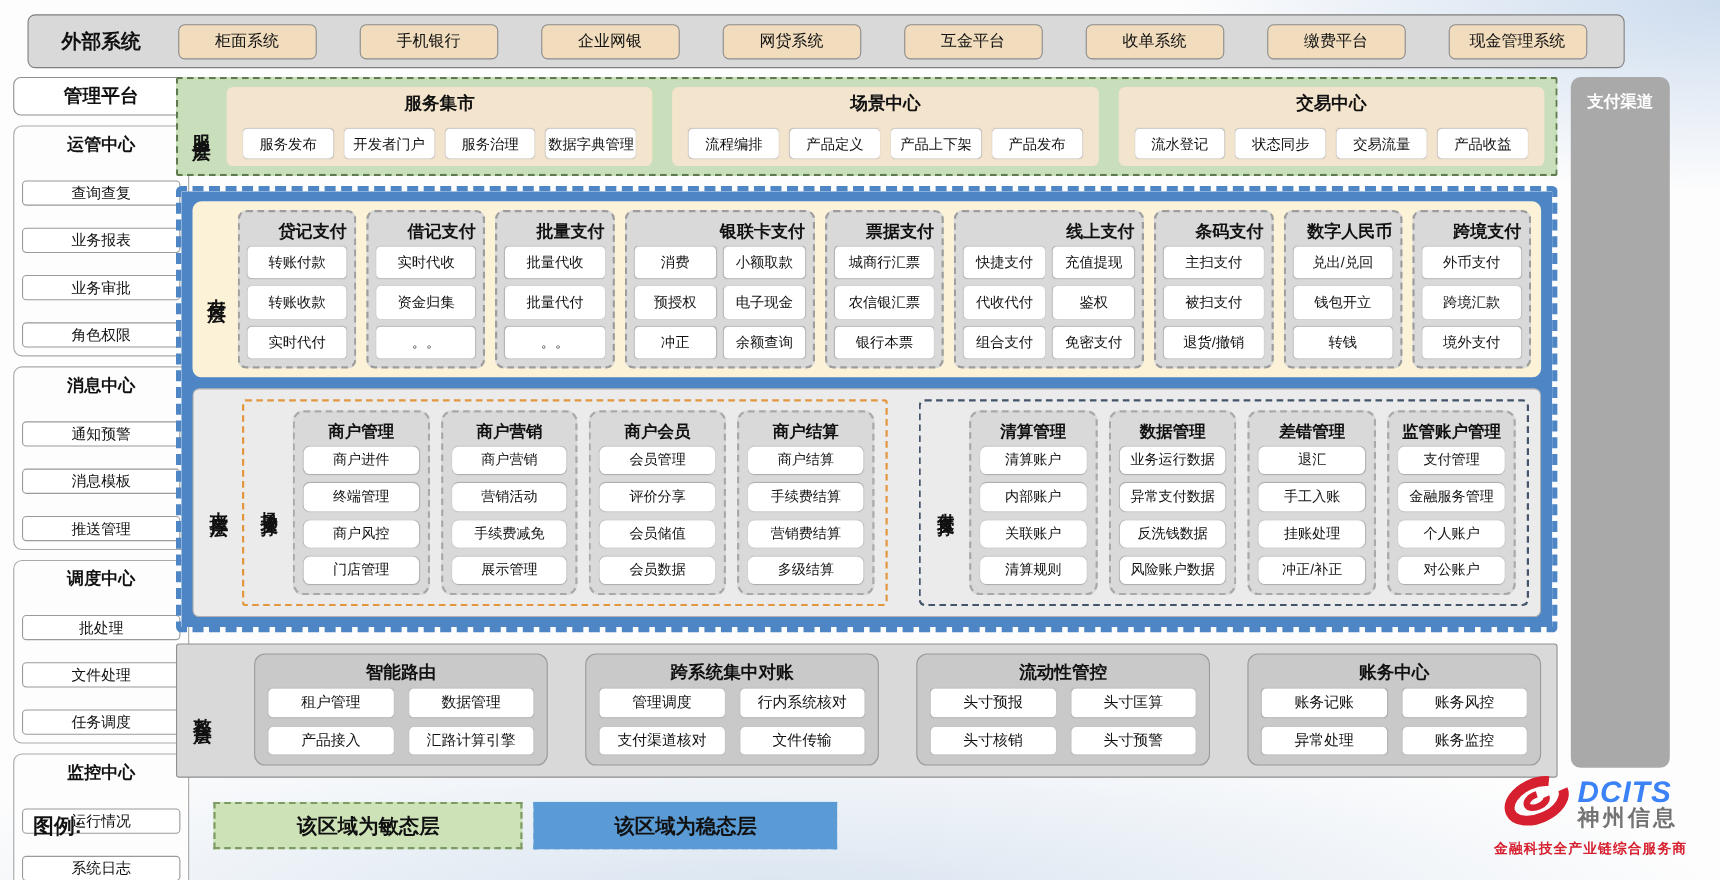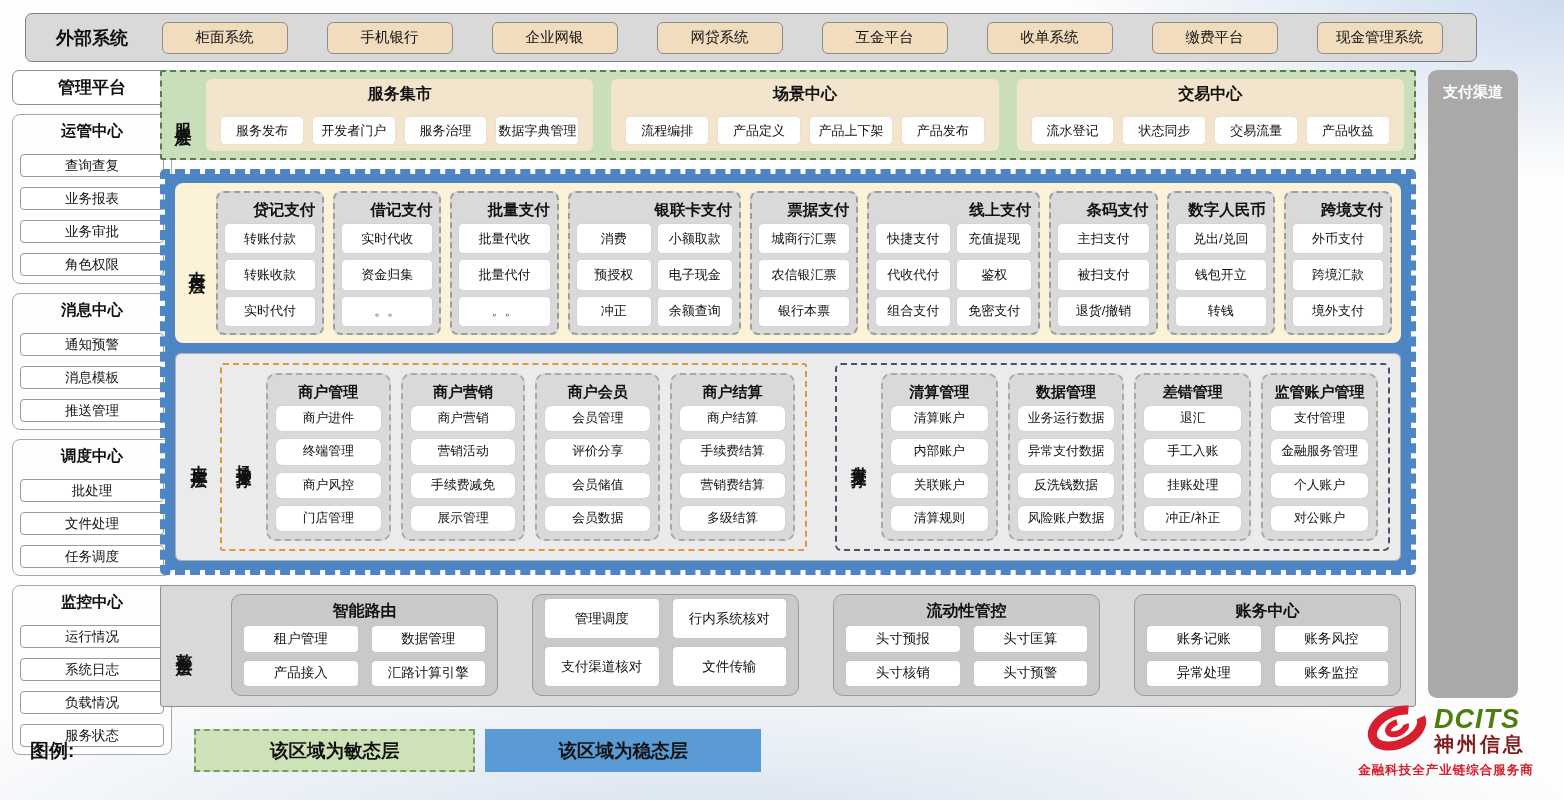--- a/index.html
+++ b/index.html
@@ -23,21 +23,21 @@
   .topbar-items { flex:1; display:flex; justify-content:space-around; align-items:flex-start; padding-right:14px; }
   .tbtn { min-width:126px; height:32px; padding:0 14px; background:#f1dcbd; border:1px solid #8c8c8c;
     border-radius:6px; display:flex; align-items:center; justify-content:center; font-size:14.5px; }
 
   
   .left-sidebar { position:absolute; left:12px; top:70px; width:160px; }
   .side-title { height:35px; background:#fff; border:1px solid #8f8f8f; border-radius:7px;
     display:flex; align-items:center; justify-content:center; font-weight:bold; font-size:17px; margin-bottom:9px; }
   .group { background:#fdfdfd; border:1px solid #a9a9a9; border-radius:8px; padding:4px 7px 7px; margin-bottom:9px; }
   .group-title { text-align:center; font-weight:bold; font-size:15.5px; padding:2px 0 2px; }
-  .sbtn { height:23px; background:#fff; border:1px solid #9a9a9a; border-radius:4px; margin-top:10px;
+  .sbtn { height:23px; background:#fff; border:1px solid #9a9a9a; border-radius:4px; margin-top:20px;
     display:flex; align-items:center; justify-content:center; font-size:13.5px; }
 
   
   .center { position:absolute; left:160px; top:70px; width:1256px; }
   .vlabel { writing-mode:vertical-lr; text-orientation:upright; font-weight:bold; font-size:17px;
     letter-spacing:4px; display:flex; align-items:center; justify-content:center; line-height:1; flex:0 0 26px; }
   .vlabel2 { writing-mode:vertical-lr; text-orientation:upright; font-weight:bold; font-size:15.5px;
     letter-spacing:2px; display:flex; align-items:center; justify-content:center; line-height:1; flex:0 0 24px; }
 
   
@@ -99,22 +99,22 @@
   .legend-label { font-weight:bold; font-size:19px; }
   .legend-box { height:43px; display:flex; align-items:center; justify-content:center;
     font-weight:bold; font-size:18.5px; background-clip:padding-box; }
   .legend-agile { width:281px; margin-left:120px; background:#cde2b7; border:2px dashed #7d9c64; }
   .legend-stable { width:276px; margin-left:10px; background:#5b9bd5; border:3px dashed #5b9bd5; }
 
   
   .logo { position:absolute; right:18px; top:702px; width:200px; display:flex; flex-direction:column; align-items:center; }
   .logo-top { display:flex; align-items:center; gap:6px; }
   .logo-names { display:flex; flex-direction:column; line-height:1.05; }
-  .brand { color:#4d7c0f; font-weight:bold; font-style:italic; font-size:27px; letter-spacing:1px; }
-  .company { color:#7f1d1d; font-weight:bold; font-size:20px; letter-spacing:3px; }
+  .brand { color:#3b82f6; font-weight:bold; font-style:italic; font-size:27px; letter-spacing:1px; }
+  .company { color:#737373; font-weight:bold; font-size:20px; letter-spacing:3px; }
   .tagline { color:#d6202f; font-weight:bold; font-size:12.5px; letter-spacing:1px; margin-top:4px; white-space:nowrap; }
 </style>
 </head>
 <body>
 
 <div class="page">
 
   <div class="topbar">
     <div class="topbar-label">外部系统</div>
     <div class="topbar-items">
@@ -376,20 +376,21 @@
       <div class="int-panel">
         <div class="panel-title">智能路由</div>
         <div class="int-items">
             <div class="wbtn">租户管理</div>
             <div class="wbtn">数据管理</div>
             <div class="wbtn">产品接入</div>
             <div class="wbtn">汇路计算引擎</div>
           </div>
       </div>
       <div class="int-panel">
+        <div class="panel-title">跨系统集中对账</div>
         <div class="int-items">
             <div class="wbtn">管理调度</div>
             <div class="wbtn">行内系统核对</div>
             <div class="wbtn">支付渠道核对</div>
             <div class="wbtn">文件传输</div>
           </div>
       </div>
       <div class="int-panel">
         <div class="panel-title">流动性管控</div>
         <div class="int-items">

